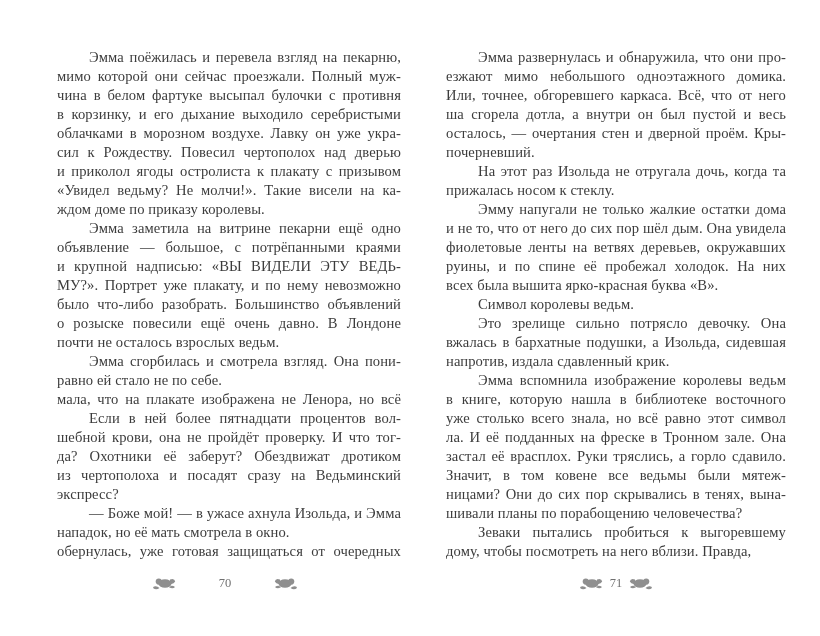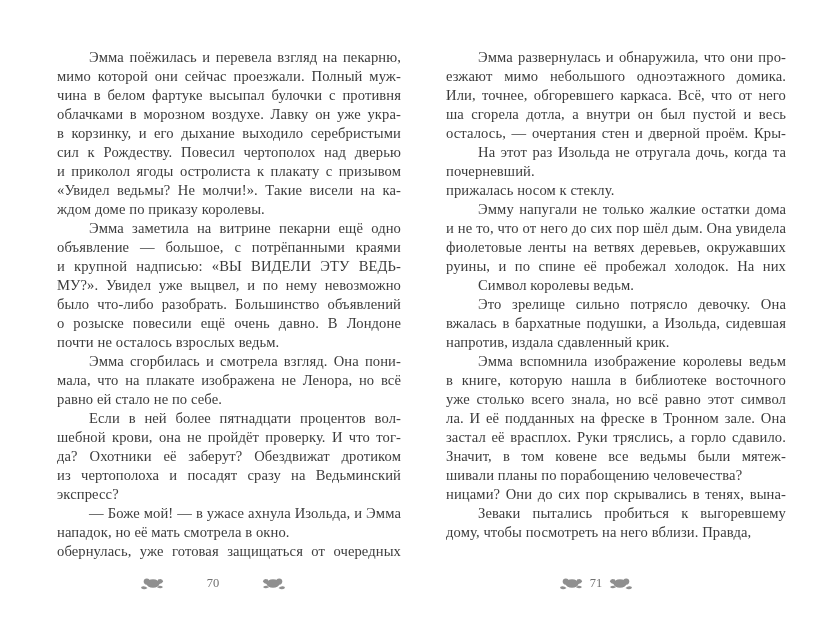--- a/index.html
+++ b/index.html
@@ -38,57 +38,57 @@
   .line.end   { text-align-last: left; }
   .footer {
     position: absolute;
     top: 574px;
     height: 18px;
     display: flex;
     align-items: center;
     justify-content: center;
     gap: 7px;
   }
-  .footer.left  { left: 41px;  width: 344px; gap: 43px; }
-  .footer.right { left: 426px; width: 340px; }
+  .footer.left  { left: 53px;  width: 344px; gap: 43px; }
+  .footer.right { left: 446px; width: 340px; }
   .page-number {
     font-size: 12.5px;
     color: #707070;
     line-height: 18px;
   }
   .ornament { display: inline-block; }
   .ornament svg { display: block; }
   .ornament.mirrored svg { transform: scaleX(-1); }
 </style>
 </head>
 <body>
 
 <div class="spread">
 
   <section>
     <div class="textblock left">
         <div class="line first">Эмма поёжилась и перевела взгляд на пекарню,</div>
         <div class="line">мимо которой они сейчас проезжали. Полный муж-</div>
         <div class="line">чина в белом фартуке высыпал булочки с противня</div>
+        <div class="line">в корзинку, и его дыхание выходило серебристыми</div>
         <div class="line">облачками в морозном воздухе. Лавку он уже укра-</div>
-        <div class="line">в корзинку, и его дыхание выходило серебристыми</div>
         <div class="line">сил к Рождеству. Повесил чертополох над дверью</div>
         <div class="line">и приколол ягоды остролиста к плакату с призывом</div>
-        <div class="line">«Увидел ведьмы? Не молчи!». Такие висели на ка-</div>
+        <div class="line">«Увидел ведьму? Не молчи!». Такие висели на ка-</div>
         <div class="line end">ждом доме по приказу королевы.</div>
         <div class="line first">Эмма заметила на витрине пекарни ещё одно</div>
         <div class="line">объявление — большое, с потрёпанными краями</div>
         <div class="line">и крупной надписью: «ВЫ ВИДЕЛИ ЭТУ ВЕДЬ-</div>
-        <div class="line">МУ?». Увидел уже выцвел, и по нему невозможно</div>
+        <div class="line">МУ?». Портрет уже плакату, и по нему невозможно</div>
         <div class="line">было что-либо разобрать. Большинство объявлений</div>
         <div class="line">о розыске повесили ещё очень давно. В Лондоне</div>
         <div class="line end">почти не осталось взрослых ведьм.</div>
         <div class="line first">Эмма сгорбилась и смотрела взгляд. Она пони-</div>
+        <div class="line end">равно ей стало не по себе.</div>
         <div class="line">мала, что на плакате изображена не Ленора, но всё</div>
-        <div class="line end">равно ей стало не по себе.</div>
         <div class="line first">Если в ней более пятнадцати процентов вол-</div>
         <div class="line">шебной крови, она не пройдёт проверку. И что тог-</div>
         <div class="line">да? Охотники её заберут? Обездвижат дротиком</div>
         <div class="line">из чертополоха и посадят сразу на Ведьминский</div>
         <div class="line end">экспресс?</div>
         <div class="line first">— Боже мой! — в ужасе ахнула Изольда, и Эмма</div>
         <div class="line end">нападок, но её мать смотрела в окно.</div>
         <div class="line">обернулась, уже готовая защищаться от очередных</div>
       </div>
     <div class="footer left">
@@ -114,39 +114,40 @@
     </div>
   </section>
 
   <section>
     <div class="textblock right">
         <div class="line first">Эмма развернулась и обнаружила, что они про-</div>
         <div class="line">езжают мимо небольшого одноэтажного домика.</div>
         <div class="line">Или, точнее, обгоревшего каркаса. Всё, что от него</div>
         <div class="line">ша сгорела дотла, а внутри он был пустой и весь</div>
         <div class="line">осталось, — очертания стен и дверной проём. Кры-</div>
+        <div class="line end">почерневший.</div>
         <div class="line first">На этот раз Изольда не отругала дочь, когда та</div>
-        <div class="line end">почерневший.</div>
         <div class="line end">прижалась носом к стеклу.</div>
         <div class="line first">Эмму напугали не только жалкие остатки дома</div>
         <div class="line">и не то, что от него до сих пор шёл дым. Она увидела</div>
         <div class="line">фиолетовые ленты на ветвях деревьев, окружавших</div>
         <div class="line">руины, и по спине её пробежал холодок. На них</div>
+        <div class="line end">всех была вышита ярко-красная буква «В».</div>
         <div class="line first end">Символ королевы ведьм.</div>
         <div class="line first">Это зрелище сильно потрясло девочку. Она</div>
         <div class="line">вжалась в бархатные подушки, а Изольда, сидевшая</div>
         <div class="line end">напротив, издала сдавленный крик.</div>
         <div class="line first">Эмма вспомнила изображение королевы ведьм</div>
         <div class="line">в книге, которую нашла в библиотеке восточного кры-</div>
         <div class="line">уже столько всего знала, но всё равно этот символ</div>
         <div class="line">ла. И её подданных на фреске в Тронном зале. Она</div>
         <div class="line">застал её врасплох. Руки тряслись, а горло сдавило.</div>
         <div class="line">Значит, в том ковене все ведьмы были мятеж-</div>
+        <div class="line">ницами? Они до сих пор скрывались в тенях, вына-</div>
         <div class="line end">шивали планы по порабощению человечества?</div>
-        <div class="line">ницами? Они до сих пор скрывались в тенях, вына-</div>
         <div class="line first">Зеваки пытались пробиться к выгоревшему</div>
         <div class="line end">дому, чтобы посмотреть на него вблизи. Правда,</div>
       </div>
     <div class="footer right">
       <span class="ornament">
         <svg width="24" height="13" viewBox="0 0 24 13" fill="#8f8f8f" xmlns="http://www.w3.org/2000/svg">
           <path d="M1 11 Q4 13.5 7.5 11 Q5.5 9 3.2 9.2 Q1 9.4 1 11 Z"></path>
           <ellipse cx="13" cy="6.5" rx="6.5" ry="4.3"></ellipse>
           <circle cx="6.8" cy="4.6" r="3.1"></circle>
           <path d="M18 2.6 Q22.4 0.8 23.2 4.6 Q21.4 7.8 17.8 6.8 Z"></path>

